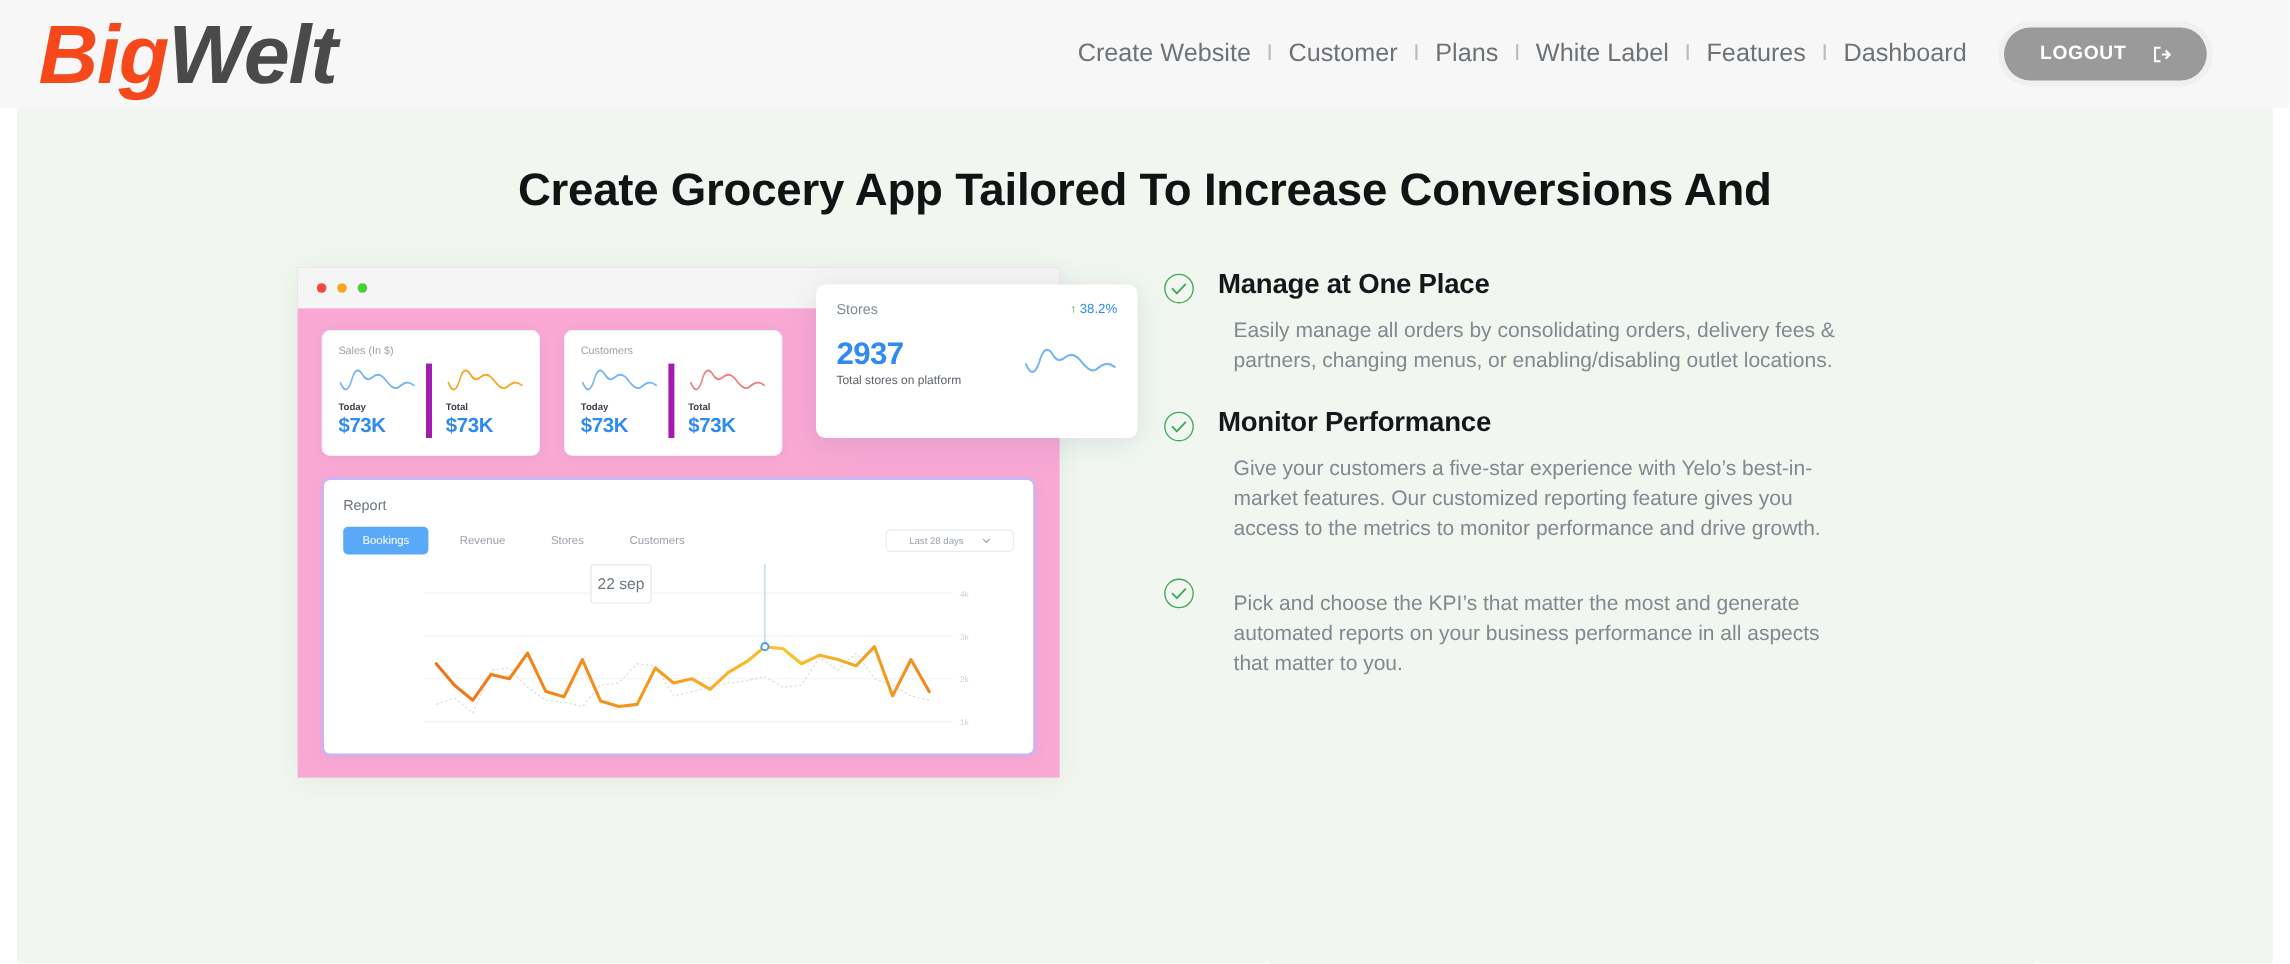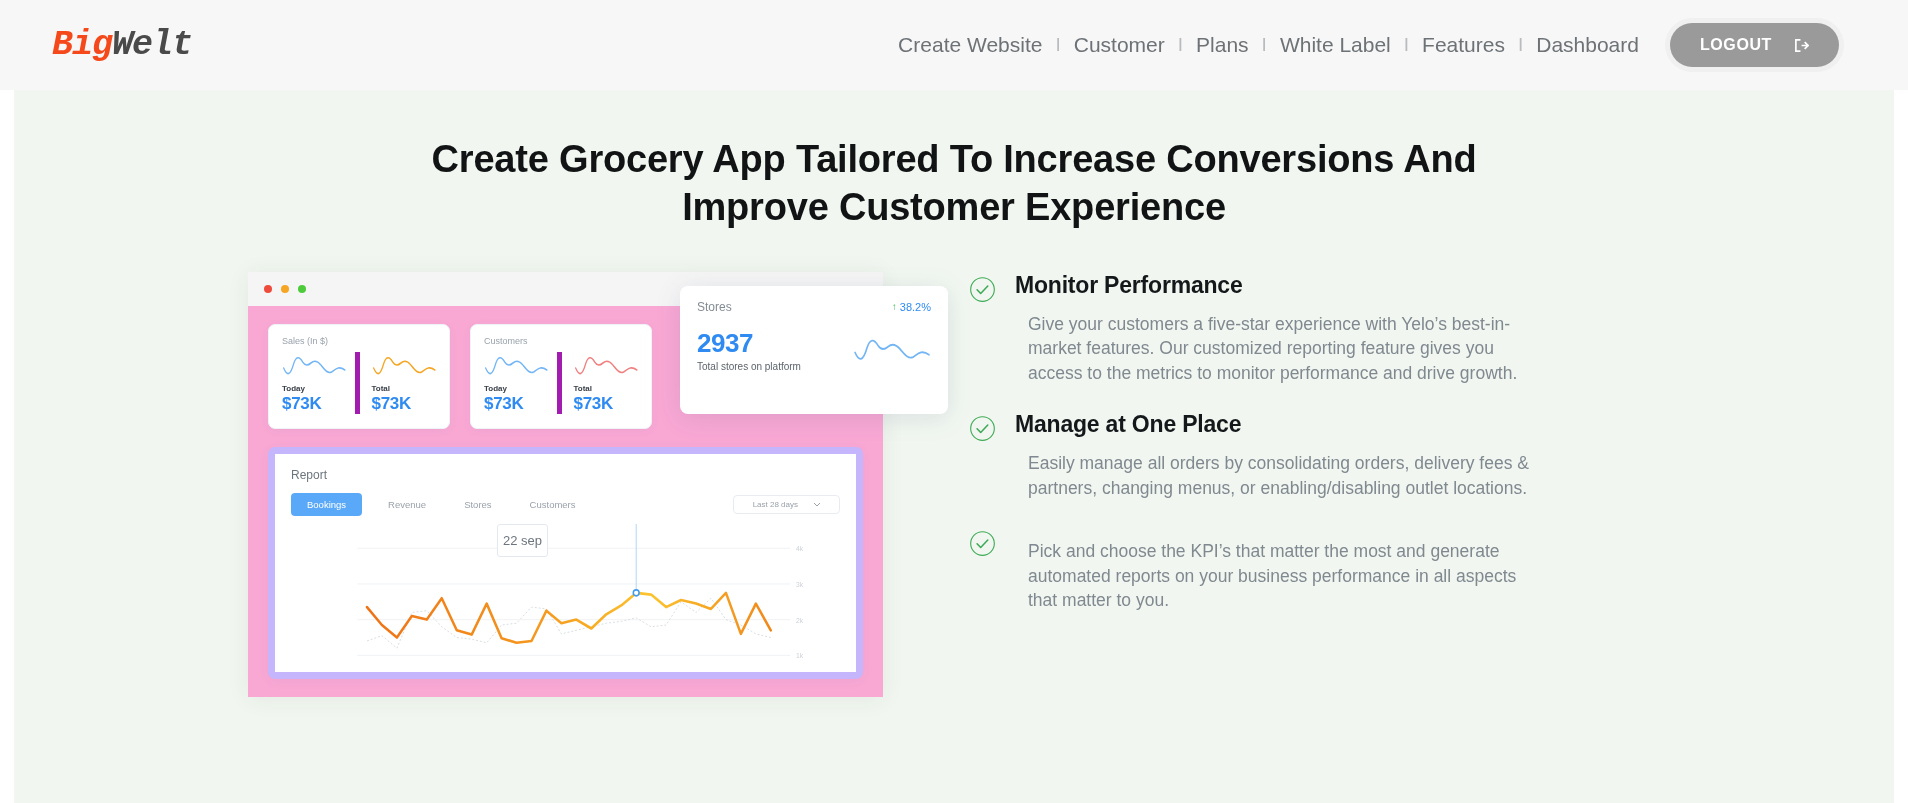--- a/index.html
+++ b/index.html
@@ -11,24 +11,24 @@
   }
   .page { position: relative; width: 1908px; height: 803px; background:#ffffff; }
 
   
   .header {
     position: absolute; left: 0; top: 0; width: 1908px; height: 90px;
     background: #f7f7f7;
     display: flex; align-items: center;
   }
   .logo {
-    margin-left: 52px;
-    font-family: Liberation Mono, monospace;
+    margin-left: 32px;
+    font-family: Liberation Sans, sans-serif;
     font-style: italic; font-weight: bold;
-    font-size: 35px; letter-spacing: -1px;
+    font-size: 69px; letter-spacing: -1px;
     white-space: nowrap; line-height: 1;
   }
   .logo .big { color: #f5491b; }
   .logo .welt { color: #4a4a4a; }
 
   .nav {
     margin-left: auto; margin-right: 20px;
     display: flex; align-items: center;
     height: 90px;
   }
@@ -117,21 +117,21 @@
   .stores-cap { font-size: 12px; color: #838b94; }
   .stores-pct { margin-left: auto; font-size: 11px; color: #2f8bf2; display:flex; align-items:center; gap:3px;}
   .up-arrow { color: #2fbf4a; font-size: 10px; }
   .stores-bottom { display: flex; align-items: center; margin-top: 16px; }
   .stores-num { font-size: 26px; font-weight: bold; color: #2f8bf2; line-height: 1; letter-spacing: -.5px;}
   .stores-sub { font-size: 10px; color: #5d646c; margin-top: 5px; }
   .stores-spark { margin-left: auto; width: 78px; }
 
   .report-card {
     margin-top: 18px; background: #fff;
-    border: 7px solid #c4b5fd; border-radius: 7px;
+    border: 2px solid #c4b5fd; border-radius: 7px;
     box-shadow: 0 2px 12px rgba(60,80,120,.05);
     padding: 14px 16px 0 16px; height: 232px; position: relative;
   }
   .report-title { font-size: 12px; color: #6d757e; }
   .tabs { display: flex; align-items: center; margin-top: 11px; }
   .tab {
     font-size: 9.5px; color: #9aa2ab; padding: 6px 12px; cursor: pointer;
   }
   .tab.active { background: #5aa9f8; color: #ffffff; border-radius: 4px; padding: 6px 16px; }
   .tab-gap { width: 14px; }
@@ -193,21 +193,20 @@
             </svg>
           </span>
         </button>
       </div>
     </div>
   </div>
 
   <div class="hero">
     <h1 class="hero-title">
       <span>Create Grocery App Tailored To Increase Conversions And</span>
-      <span class="l2">Improve Customer Experience</span>
     </h1>
 
     <div class="hero-body">
 
       <div class="mock">
         <div class="browser">
           <div class="browser-bar">
             <span class="dot r"></span>
             <span class="dot y"></span>
             <span class="dot g"></span>
@@ -339,35 +338,35 @@
       <div class="features">
 
         <div class="feature">
           <div class="check-wrap">
             <svg width="27" height="27" viewBox="0 0 24 24">
               <circle cx="12" cy="12" r="10.5" fill="none" stroke="#3faa56" stroke-width="1"></circle>
               <path d="M7.2 12.2l3.2 3.3 6.3-6.6" fill="none" stroke="#3faa56" stroke-width="1.4" stroke-linecap="round" stroke-linejoin="round"></path>
             </svg>
           </div>
           <div class="feat-text">
-            <div class="feat-title">Monitor Performance</div>
-            <div class="feat-desc">Give your customers a five-star experience with Yelo’s best-in-market features. Our customized reporting feature gives you access to the metrics to monitor performance and drive growth.</div>
+            <div class="feat-title">Manage at One Place</div>
+            <div class="feat-desc">Easily manage all orders by consolidating orders, delivery fees &amp; partners, changing menus, or enabling/disabling outlet locations.</div>
           </div>
         </div>
 
         <div class="feature">
           <div class="check-wrap">
             <svg width="27" height="27" viewBox="0 0 24 24">
               <circle cx="12" cy="12" r="10.5" fill="none" stroke="#3faa56" stroke-width="1"></circle>
               <path d="M7.2 12.2l3.2 3.3 6.3-6.6" fill="none" stroke="#3faa56" stroke-width="1.4" stroke-linecap="round" stroke-linejoin="round"></path>
             </svg>
           </div>
           <div class="feat-text">
-            <div class="feat-title">Manage at One Place</div>
-            <div class="feat-desc">Easily manage all orders by consolidating orders, delivery fees &amp; partners, changing menus, or enabling/disabling outlet locations.</div>
+            <div class="feat-title">Monitor Performance</div>
+            <div class="feat-desc">Give your customers a five-star experience with Yelo’s best-in-market features. Our customized reporting feature gives you access to the metrics to monitor performance and drive growth.</div>
           </div>
         </div>
 
         <div class="feature">
           <div class="check-wrap">
             <svg width="27" height="27" viewBox="0 0 24 24">
               <circle cx="12" cy="12" r="10.5" fill="none" stroke="#3faa56" stroke-width="1"></circle>
               <path d="M7.2 12.2l3.2 3.3 6.3-6.6" fill="none" stroke="#3faa56" stroke-width="1.4" stroke-linecap="round" stroke-linejoin="round"></path>
             </svg>
           </div>

